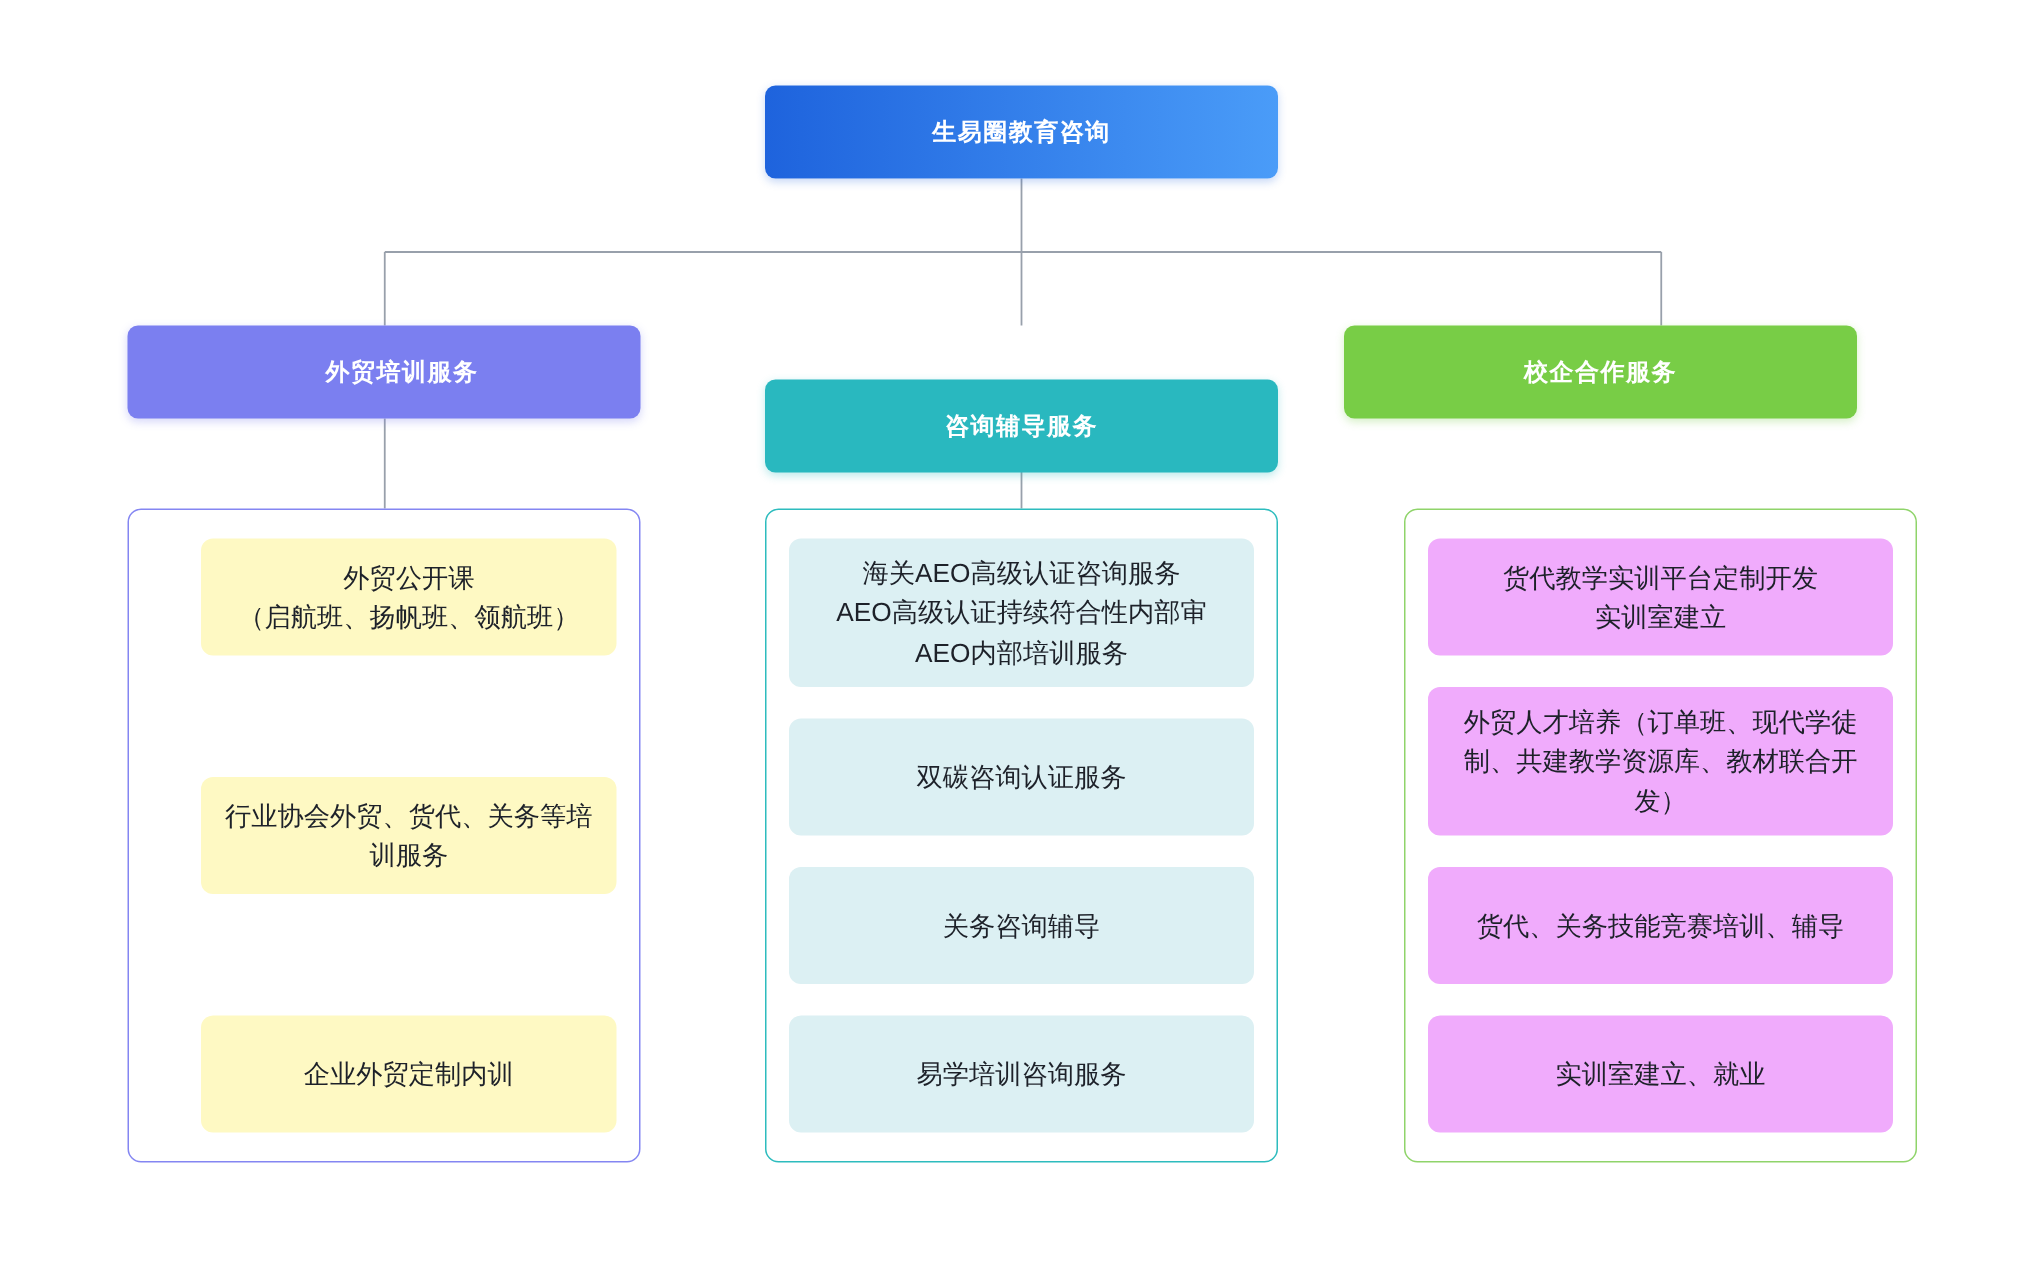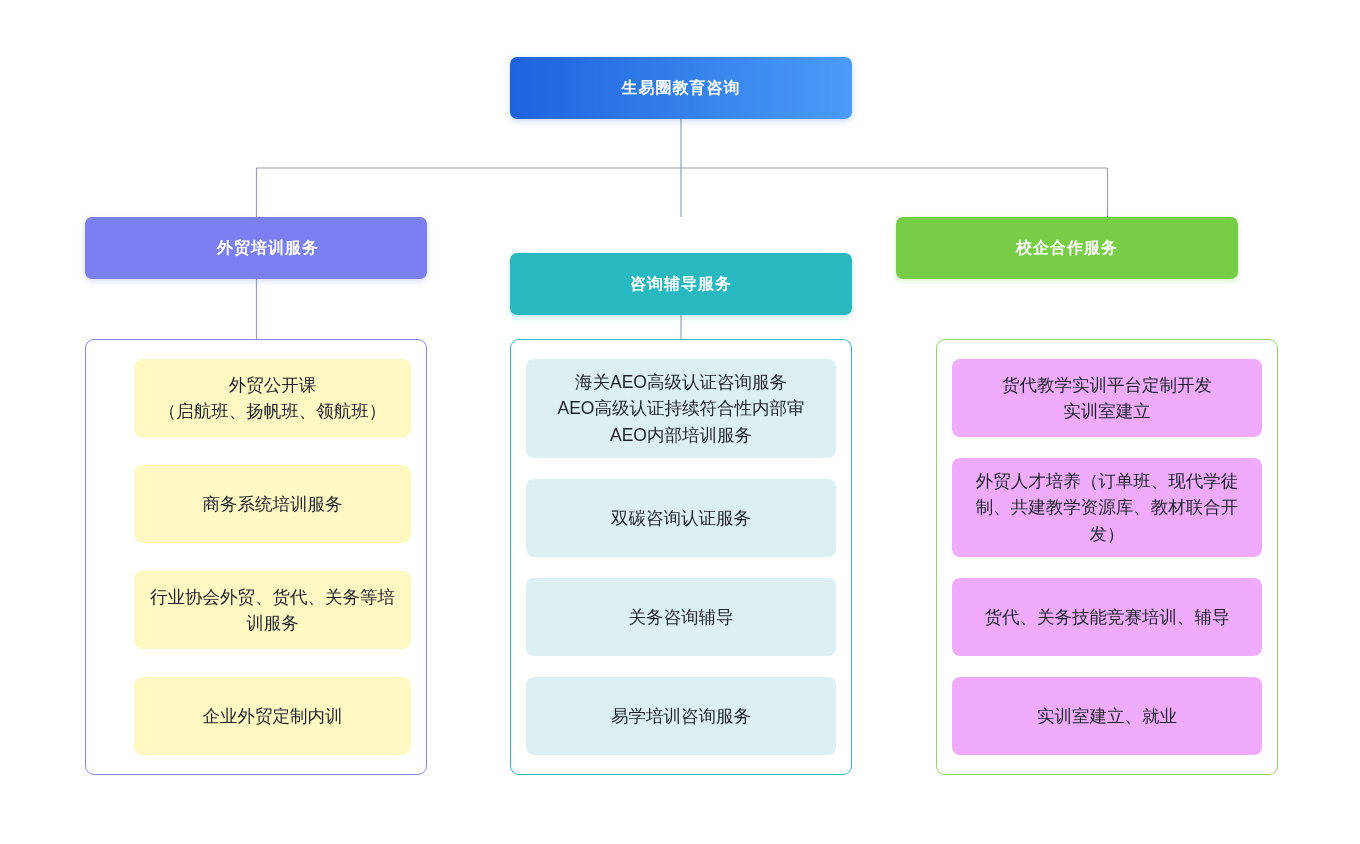--- a/index.html
+++ b/index.html
@@ -116,23 +116,20 @@
   <div class="node branch-header b3">
     <span class="node-title">校企合作服务</span>
   </div>
 
   <div class="panel p1">
     <div class="leaf">
       <span class="leaf-label">外贸公开课
 （启航班、扬帆班、领航班）</span>
     </div>
     <div class="leaf">
-      <span class="leaf-label">商务系统培训服务</span>
-    </div>
-    <div class="leaf">
       <span class="leaf-label">行业协会外贸、货代、关务等培训服务</span>
     </div>
     <div class="leaf">
       <span class="leaf-label">企业外贸定制内训</span>
     </div>
   </div>
 
   <div class="panel p2">
     <div class="leaf">
       <span class="leaf-label">海关AEO高级认证咨询服务

